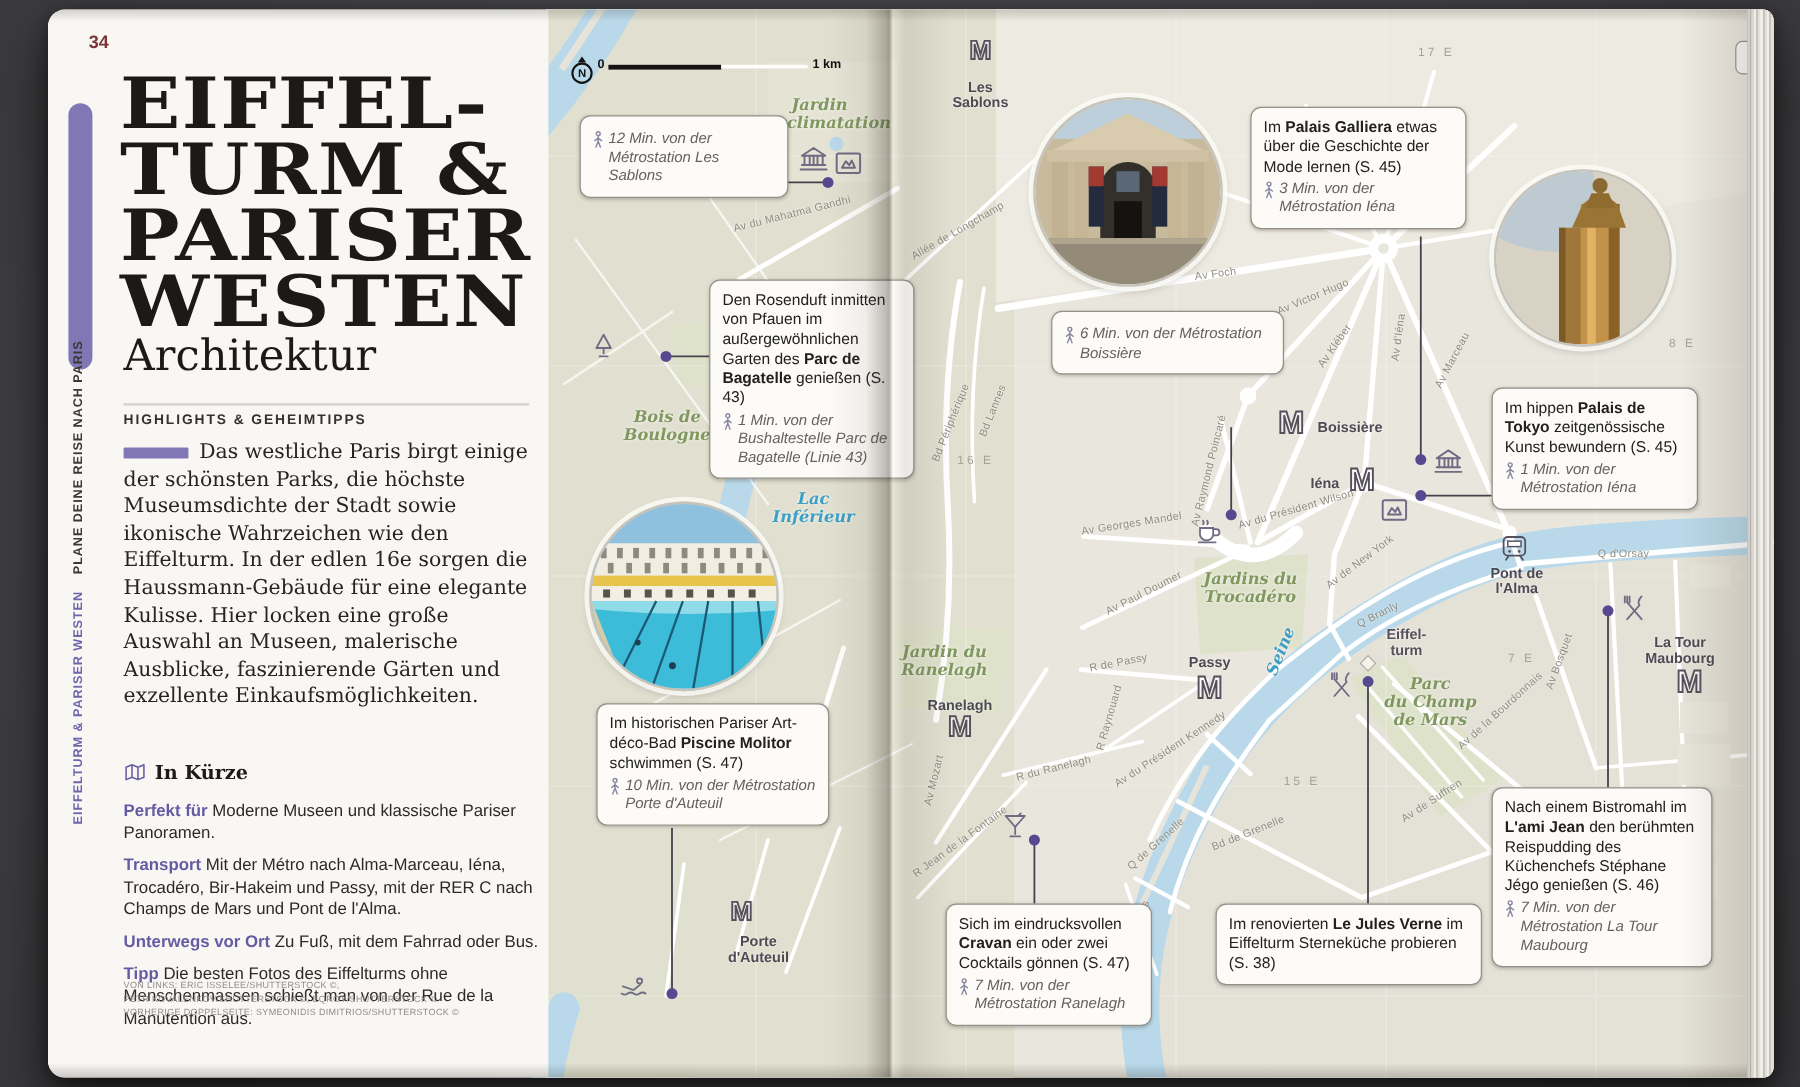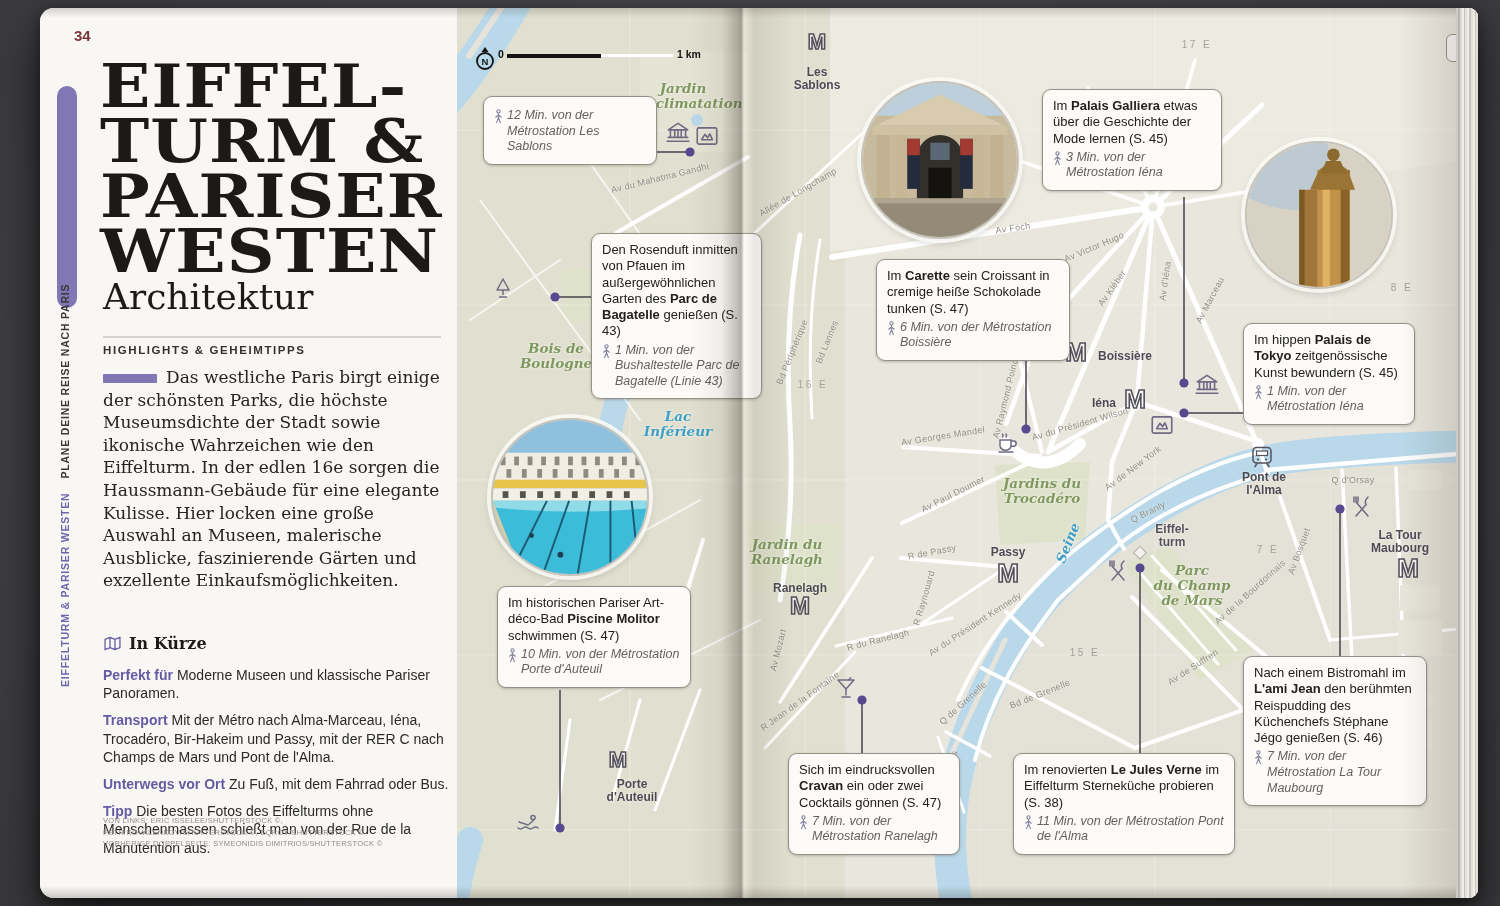--- a/index.html
+++ b/index.html
@@ -292,21 +292,21 @@
         <div class="street" style="position: absolute; left: 678px; top: 613px; z-index: 2; transform: translate(-50%, -50%) rotate(-62deg);">Bd Suchet</div>
         <div class="street" style="position: absolute; left: 778px; top: 650px; z-index: 2; transform: translate(-50%, -50%) rotate(-76deg);">Av Mozart</div>
         <div class="street" style="position: absolute; left: 878px; top: 640px; z-index: 2; transform: translate(-50%, -50%) rotate(-14deg);">R du Ranelagh</div>
         <div class="street" style="position: absolute; left: 800px; top: 701px; z-index: 2; transform: translate(-50%, -50%) rotate(-36deg);">R Jean de la Fontaine</div>
         <div class="street" style="position: absolute; left: 963px; top: 703px; z-index: 2; transform: translate(-50%, -50%) rotate(-42deg);">Q de Grenelle</div>
         <div class="street" style="position: absolute; left: 1040px; top: 694px; z-index: 2; transform: translate(-50%, -50%) rotate(-22deg);">Bd de Grenelle</div>
         <div class="street" style="position: absolute; left: 949px; top: 767px; z-index: 2; transform: translate(-50%, -50%) rotate(-70deg);">R Linois</div>
         <div class="street" style="position: absolute; left: 1193px; top: 667px; z-index: 2; transform: translate(-50%, -50%) rotate(-33deg);">Av de Suffren</div>
         <div class="street" style="position: absolute; left: 1250px; top: 592px; z-index: 2; transform: translate(-50%, -50%) rotate(-42deg);">Av de la Bourdonnais</div>
         <div class="street" style="position: absolute; left: 1299px; top: 551px; z-index: 2; transform: translate(-50%, -50%) rotate(-70deg);">Av Bosquet</div>
-        <div class="street" style="position: absolute; left: 1353px; top: 480px; z-index: 2; transform: translate(-50%, -50%) rotate(0deg);">Q d'Orsay</div>
+        <div class="street" style="position: absolute; left: 1353px; top: 461px; z-index: 2; transform: translate(-50%, -50%) rotate(0deg);">Q d'Orsay</div>
         <div class="area park" style="position: absolute; left: 683px; top: 96px; z-index: 2; transform: translate(-50%, -50%) rotate(0deg);">Jardin<br>d'Acclimatation</div>
         <div class="area park" style="position: absolute; left: 556px; top: 356px; z-index: 2; transform: translate(-50%, -50%) rotate(0deg);">Bois de<br>Boulogne</div>
         <div class="area water" style="position: absolute; left: 678px; top: 424px; z-index: 2; transform: translate(-50%, -50%) rotate(0deg);">Lac<br>Inférieur</div>
         <div class="area park" style="position: absolute; left: 787px; top: 552px; z-index: 2; transform: translate(-50%, -50%) rotate(0deg);">Jardin du<br>Ranelagh</div>
         <div class="area park" style="position: absolute; left: 1042px; top: 491px; z-index: 2; transform: translate(-50%, -50%) rotate(0deg);">Jardins du<br>Trocadéro</div>
         <div class="area park" style="position: absolute; left: 1192px; top: 586px; z-index: 2; transform: translate(-50%, -50%) rotate(0deg);">Parc<br>du Champ<br>de Mars</div>
         <div class="area water" style="position: absolute; left: 1068px; top: 543px; z-index: 2; transform: translate(-50%, -50%) rotate(-68deg);">Seine</div>
         <div class="area place" style="position: absolute; left: 1172px; top: 536px; z-index: 2; transform: translate(-50%, -50%) rotate(0deg);">Eiffel-<br>turm</div>
         <div class="gridref" style="position: absolute; left: 1197px; top: 44px; z-index: 2;">17 E</div>
         <div class="gridref" style="position: absolute; left: 1402px; top: 287px; z-index: 2;">8 E</div>
@@ -448,21 +448,20 @@
       <span class="wicon">
               <svg width="9" height="15" viewBox="0 0 10 16" fill="none" stroke="#8a86a2" stroke-width="1.3" stroke-linecap="round">
                 <circle cx="5" cy="2.3" r="1.8"></circle>
                 <path d="M5 4.8v4.5M5 6.4 L1.9 8.8M5 6.4 L8.1 8.8M5 9.3 L2.9 14.8M5 9.3 L7.1 14.8"></path>
               </svg>
             </span>
       <span class="wtext">3 Min. von der Métrostation Iéna</span>
     </div>
   </div>
         <div class="callout" style="position: absolute; left: 876px; top: 259px; width: 172px;">
-    <div class="ctext"><span>Im </span><b>Carette</b><span> sein Croissant in cremige heiße Schokolade tunken (S. 47)</span></div>
     <div class="cwalk">
       <span class="wicon">
               <svg width="9" height="15" viewBox="0 0 10 16" fill="none" stroke="#8a86a2" stroke-width="1.3" stroke-linecap="round">
                 <circle cx="5" cy="2.3" r="1.8"></circle>
                 <path d="M5 4.8v4.5M5 6.4 L1.9 8.8M5 6.4 L8.1 8.8M5 9.3 L2.9 14.8M5 9.3 L7.1 14.8"></path>
               </svg>
             </span>
       <span class="wtext">6 Min. von der Métrostation Boissière</span>
     </div>
   </div>
@@ -485,29 +484,20 @@
               <svg width="9" height="15" viewBox="0 0 10 16" fill="none" stroke="#8a86a2" stroke-width="1.3" stroke-linecap="round">
                 <circle cx="5" cy="2.3" r="1.8"></circle>
                 <path d="M5 4.8v4.5M5 6.4 L1.9 8.8M5 6.4 L8.1 8.8M5 9.3 L2.9 14.8M5 9.3 L7.1 14.8"></path>
               </svg>
             </span>
       <span class="wtext">7 Min. von der Métrostation Ranelagh</span>
     </div>
   </div>
         <div class="callout" style="position: absolute; left: 1013px; top: 753px; width: 200px;">
     <div class="ctext"><span>Im renovierten </span><b>Le Jules Verne</b><span> im Eiffelturm Sterneküche probieren (S. 38)</span></div>
-    <div class="cwalk">
-      <span class="wicon">
-              <svg width="9" height="15" viewBox="0 0 10 16" fill="none" stroke="#8a86a2" stroke-width="1.3" stroke-linecap="round">
-                <circle cx="5" cy="2.3" r="1.8"></circle>
-                <path d="M5 4.8v4.5M5 6.4 L1.9 8.8M5 6.4 L8.1 8.8M5 9.3 L2.9 14.8M5 9.3 L7.1 14.8"></path>
-              </svg>
-            </span>
-      <span class="wtext">11 Min. von der Métrostation Pont de l'Alma</span>
-    </div>
   </div>
         <div class="callout" style="position: absolute; left: 1243px; top: 656px; width: 162px;">
     <div class="ctext"><span>Nach einem Bistromahl im </span><b>L'ami Jean</b><span> den berühmten Reispudding des Küchenchefs Stéphane Jégo genießen (S. 46)</span></div>
     <div class="cwalk">
       <span class="wicon">
               <svg width="9" height="15" viewBox="0 0 10 16" fill="none" stroke="#8a86a2" stroke-width="1.3" stroke-linecap="round">
                 <circle cx="5" cy="2.3" r="1.8"></circle>
                 <path d="M5 4.8v4.5M5 6.4 L1.9 8.8M5 6.4 L8.1 8.8M5 9.3 L2.9 14.8M5 9.3 L7.1 14.8"></path>
               </svg>
             </span>

